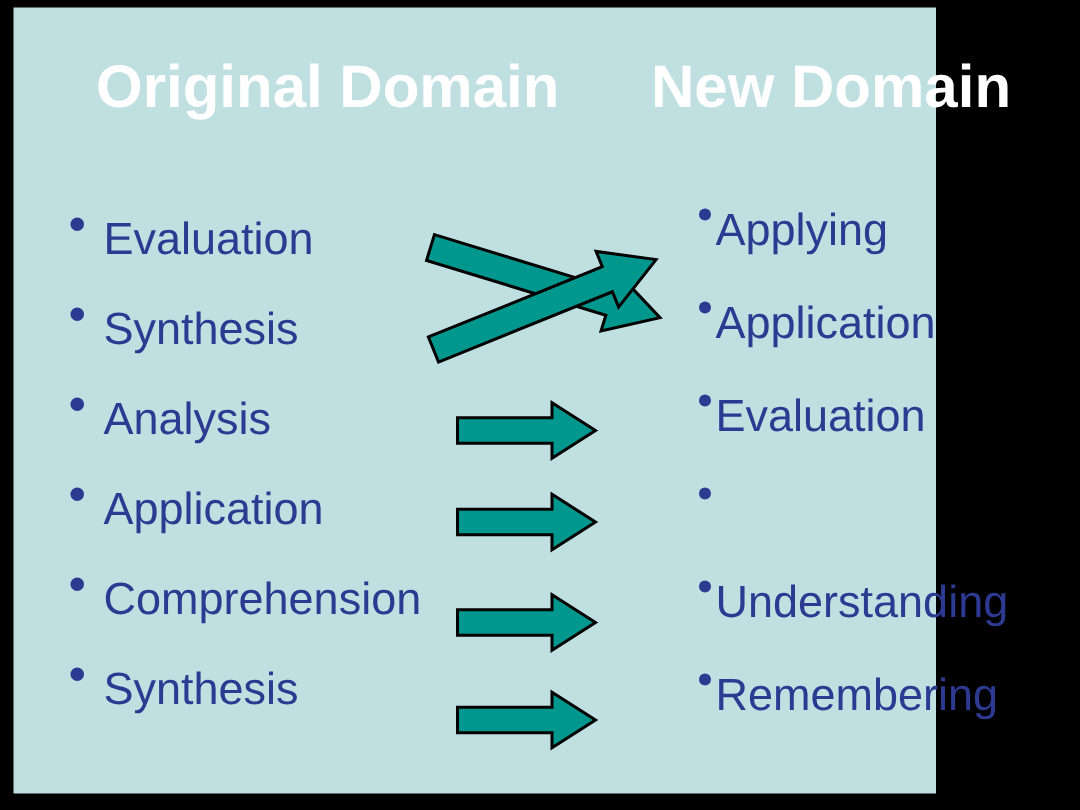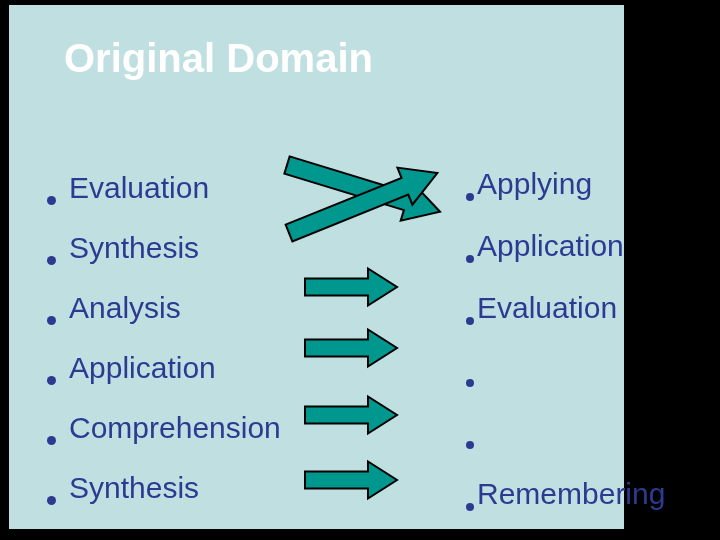--- a/index.html
+++ b/index.html
@@ -28,21 +28,21 @@
     font-size:40px;font-weight:bold;color:var(--title);
     letter-spacing:0;white-space:nowrap;
   }
   .title-left{left:55px;}
   .title-right{left:425px;}
   .list{
     position:absolute;display:flex;flex-direction:column;
   }
   .list-left{left:38px;top:140px;}
   .list-right{left:457px;top:134px;}
-  .row{display:flex;align-items:flex-end;white-space:nowrap;}
+  .row{display:flex;align-items:flex-start;white-space:nowrap;}
   .list-left .row{height:60px;}
   .list-right .row{height:62px;}
   .dot{
     border-radius:50%;background:var(--text);flex:0 0 auto;
   }
   .list-left .dot{width:9px;height:9px;margin-right:13px;}
   .list-right .dot{width:8px;height:8px;margin-right:3px;}
   .item-label{
     font-size:30px;color:var(--text);line-height:1;
     padding-bottom:2px;
@@ -58,20 +58,21 @@
     stroke-linejoin:miter;
   }
 </style>
 </head>
 <body>
 
 <div class="stage">
   <div class="slide">
 
     <div class="title title-left">Original Domain</div>
+    <div class="title title-right">New Domain</div>
 
     <div class="list list-left">
       <div class="row">
         <span class="dot"></span>
         <span class="item-label">Evaluation</span>
       </div>
       <div class="row">
         <span class="dot"></span>
         <span class="item-label">Synthesis</span>
       </div>
@@ -104,20 +105,21 @@
       </div>
       <div class="row">
         <span class="dot"></span>
         <span class="item-label">Evaluation</span>
       </div>
       <div class="row">
         <span class="dot"></span>
       </div>
       <div class="row">
         <span class="dot"></span>
+        <span class="item-label">Understanding</span>
       </div>
       <div class="row">
         <span class="dot"></span>
         <span class="item-label">Remembering</span>
       </div>
     </div>
 
   </div>
 
   <svg class="overlay" viewBox="0 0 720 540">

